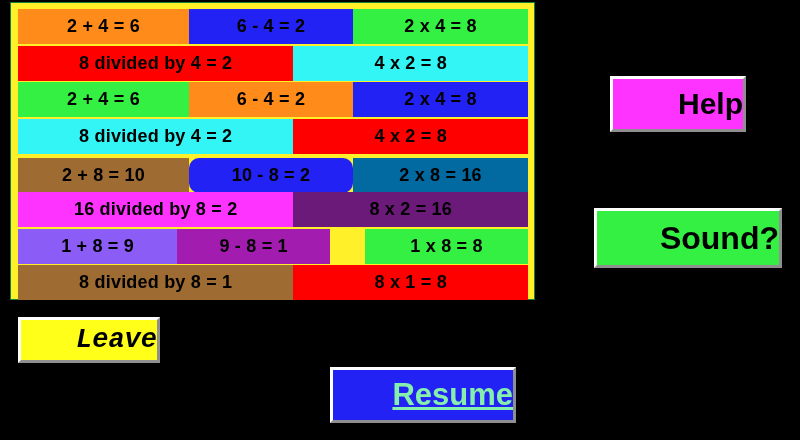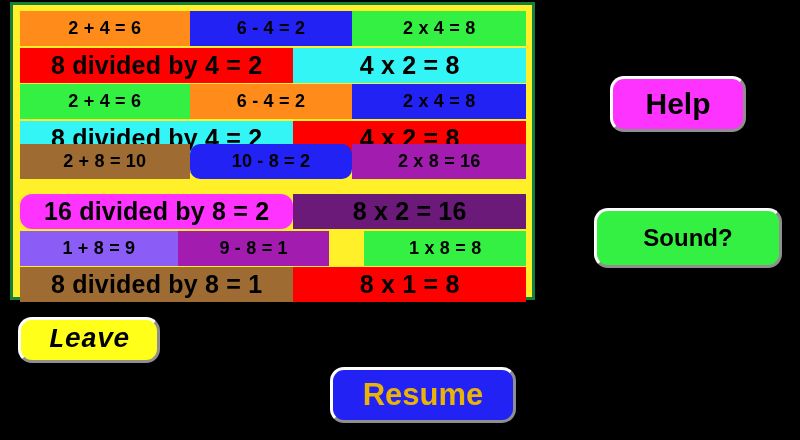--- a/index.html
+++ b/index.html
@@ -7,69 +7,68 @@
     width:800px;height:440px;background:#000000;
     font-family:"Liberation Sans",sans-serif;
     overflow:hidden;position:relative;
   }
   #stage{position:absolute;left:0;top:0;width:800px;height:440px;}
 
   
   #fact-grid{
     position:absolute;left:10px;top:2px;width:525px;height:298px;
     background:#FFF02A;          
-    border:3px solid #15803d;
+    border:1px solid #15803d;
     box-sizing:border-box;
     padding:6px 6px 6px 7px;
   }
   .grid-inner{position:relative;width:100%;height:100%;}
   .fact-row{
     position:absolute;left:0;width:100%;height:35px;
     display:flex;
   }
   .cell{
     height:100%;
     display:flex;align-items:center;justify-content:center;
     color:#000000;
     font-weight:bold;
-    font-size:25px;
+    font-size:18px;
     letter-spacing:0.2px;
     white-space:nowrap;
     overflow:hidden;
   }
   .cell.narrow{font-size:18px;}
 
   
   .btn{
     position:absolute;
     box-sizing:border-box;
-    display:flex;align-items:center;justify-content:center;
+    display:flex;align-items:center;justify-content:flex-end;
     font-weight:bold;
     border-top:3px solid #ffffff;
     border-left:3px solid #ffffff;
     border-right:3px solid #8f8f8f;
     border-bottom:3px solid #8f8f8f;
     color:#000000;
-    border-radius:14px;
   }
   #help-button{
     left:610px;top:76px;width:136px;height:56px;
     background:#FF33FF;font-size:30px;
   }
   #sound-button{
     left:594px;top:208px;width:188px;height:60px;
-    background:#33F043;font-size:24px;
+    background:#33F043;font-size:32px;
   }
   #leave-button{
     left:18px;top:317px;width:142px;height:46px;
     background:#FFFF1A;font-size:27px;font-style:italic;font-family:Liberation Mono, monospace;
   }
   #resume-button{
     left:330px;top:367px;width:186px;height:56px;
-    background:#2222F5;color:#eab308;font-size:31px;
+    background:#2222F5;color:#86efac;font-size:31px;text-decoration:underline;
   }
 </style>
 </head>
 <body>
 
 <div id="stage">
 
   <div id="fact-grid">
     <div class="grid-inner">
         <div class="fact-row" style="top: 0px;">
@@ -83,27 +82,27 @@
         </div>
         <div class="fact-row" style="top: 73.2px;">
           <div class="cell narrow" style="width: 33.5%; background: rgb(51, 240, 67);">2 + 4 = 6</div>
           <div class="cell narrow" style="width: 32.2%; background: rgb(255, 140, 26);">6 - 4 = 2</div>
           <div class="cell narrow" style="width: 34.3%; background: rgb(34, 34, 245);">2 x 4 = 8</div>
         </div>
         <div class="fact-row" style="top: 109.8px;">
           <div class="cell" style="width: 54%; background: rgb(51, 245, 245);">8 divided by 4 = 2</div>
           <div class="cell" style="width: 46%; background: rgb(255, 0, 0);">4 x 2 = 8</div>
         </div>
-        <div class="fact-row" style="top: 133px;">
+        <div class="fact-row" style="top: 149px;">
           <div class="cell narrow" style="width: 33.5%; background: rgb(158, 107, 51);">2 + 8 = 10</div>
           <div class="cell narrow" style="width: 32.2%; background: rgb(34, 34, 245); border-radius: 10px;">10 - 8 = 2</div>
-          <div class="cell narrow" style="width: 34.3%; background: #a21caf;">2 x 8 = 16</div>
+          <div class="cell narrow" style="width: 34.3%; background: #0369a1;">2 x 8 = 16</div>
         </div>
         <div class="fact-row" style="top: 183px;">
-          <div class="cell" style="width: 54%; background: rgb(255, 51, 255); border-radius: 12px;">16 divided by 8 = 2</div>
+          <div class="cell" style="width: 54%; background: rgb(255, 51, 255);">16 divided by 8 = 2</div>
           <div class="cell" style="width: 46%; background: rgb(107, 26, 122); text-align: right;">8 x 2 = 16</div>
         </div>
         <div class="fact-row" style="top: 219.6px;">
           <div class="cell narrow" style="width: 33.5%; background: #8b5cf6;">1 + 8 = 9</div>
           <div class="cell narrow" style="width: 32.2%; background: #a21caf;">9 - 8 = 1</div>
           <div class="cell narrow" style="width: 34.3%; background: rgb(51, 240, 67); margin-left: 35px;">1 x 8 = 8</div>
         </div>
         <div class="fact-row" style="top: 256.2px;">
           <div class="cell" style="width: 54%; background: rgb(158, 107, 51); text-align: right;">8 divided by 8 = 1</div>
           <div class="cell" style="width: 46%; background: rgb(255, 0, 0);">8 x 1 = 8</div>

